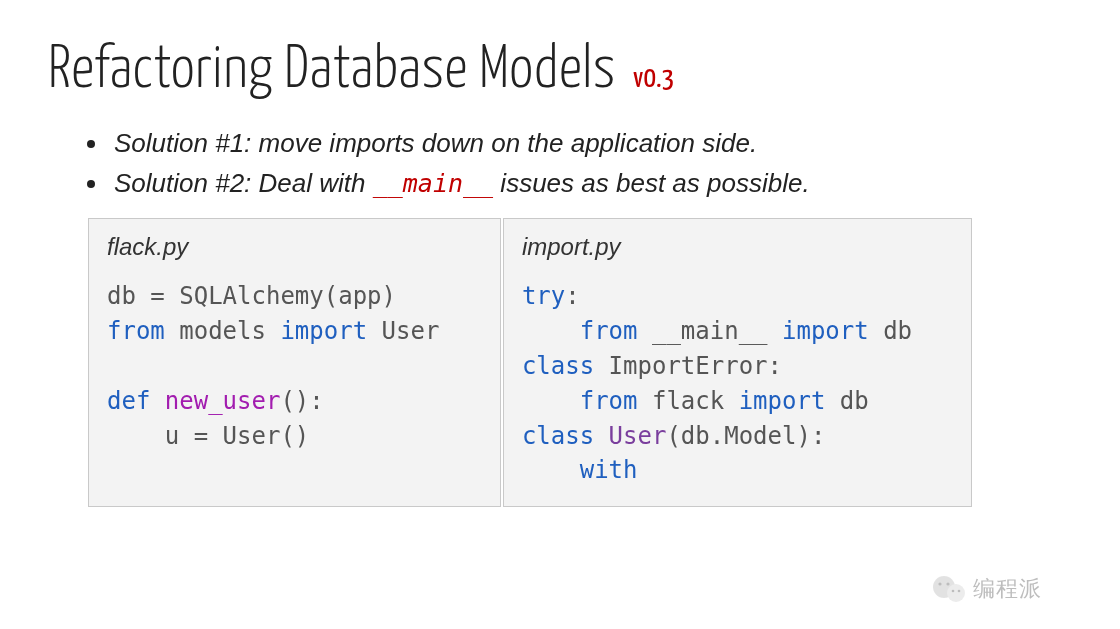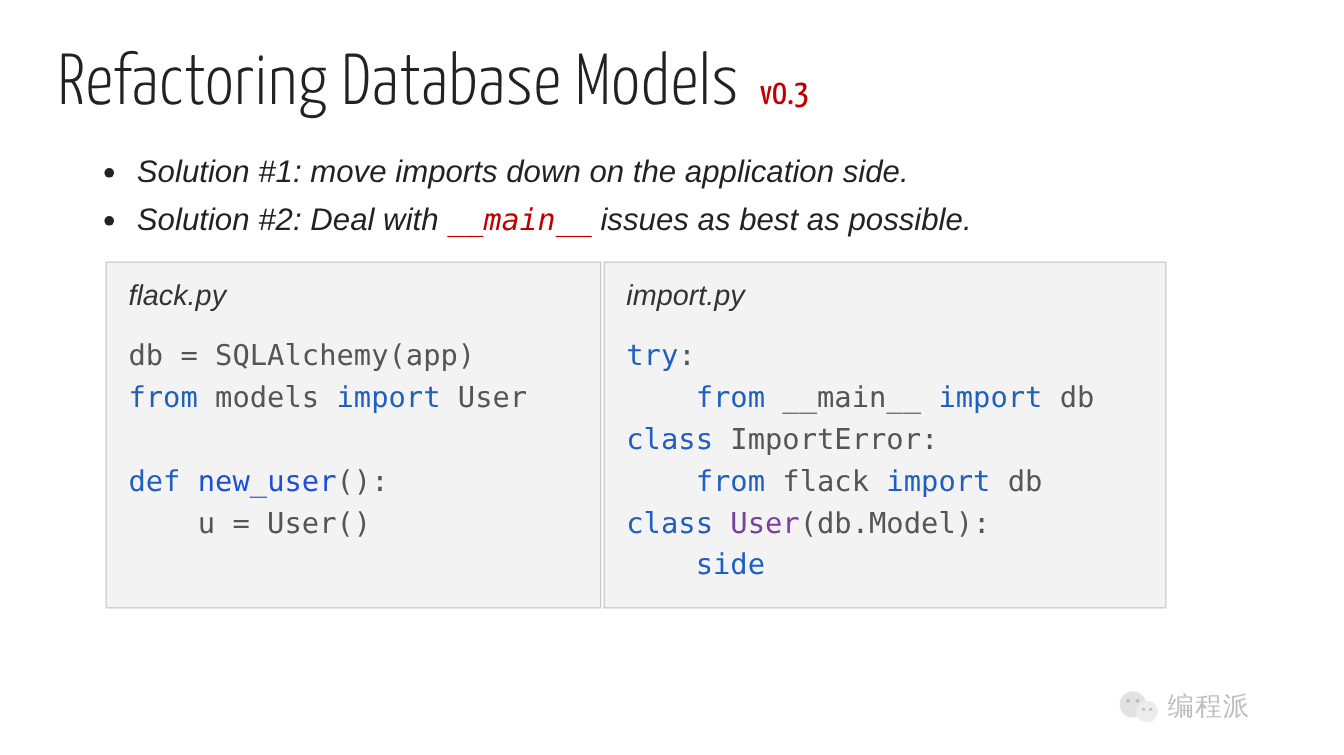--- a/index.html
+++ b/index.html
@@ -29,21 +29,21 @@
   .fname { font-style: italic; font-family: "Segoe UI", "Helvetica Neue", Arial, sans-serif; font-size: 24px; color: #333; margin-bottom: 18px; }
   pre.code {
     font-family: ui-monospace, "SF Mono", Menlo, Consolas, "DejaVu Sans Mono", monospace;
     font-size: 24px;
     line-height: 1.45;
     white-space: pre;
     color: #555;
   }
   .kw { color: #1f5fbf; text-align: center; }
   .cls { color: #7a3e9d; }
-  .fn { color: #1d4ed8; }
+  .fn { color: #a21caf; }
   .watermark {
     position: absolute;
     right: 18px;
     bottom: 22px;
     display: flex;
     align-items: center;
     gap: 6px;
     opacity: 0.55;
     color: #888;
     font-size: 22px;
@@ -82,21 +82,21 @@
 <span>    u = User()</span></pre>
     </div>
 
     <div class="codebox right">
       <div class="fname">import.py</div>
       <pre class="code"><span class="kw">try</span><span>:</span>
 <span>    </span><span class="kw">from</span><span> __main__ </span><span class="kw">import</span><span> db</span>
 <span class="kw">class</span><span> ImportError:</span>
 <span>    </span><span class="kw">from</span><span> flack </span><span class="kw">import</span><span> db</span>
 <span class="kw">class</span><span> </span><span class="cls">User</span><span>(db.Model):</span>
-<span>    </span><span class="kw">side</span></pre>
+<span>    </span><span class="kw">with</span></pre>
     </div>
 
   </div>
 
   <div class="watermark">
     <svg viewBox="0 0 36 36">
       <circle cx="13" cy="16" r="11" fill="#ccc"></circle>
       <circle cx="25" cy="22" r="9" fill="#ddd"></circle>
       <circle cx="9" cy="13" r="1.6" fill="#888"></circle>
       <circle cx="17" cy="13" r="1.6" fill="#888"></circle>

